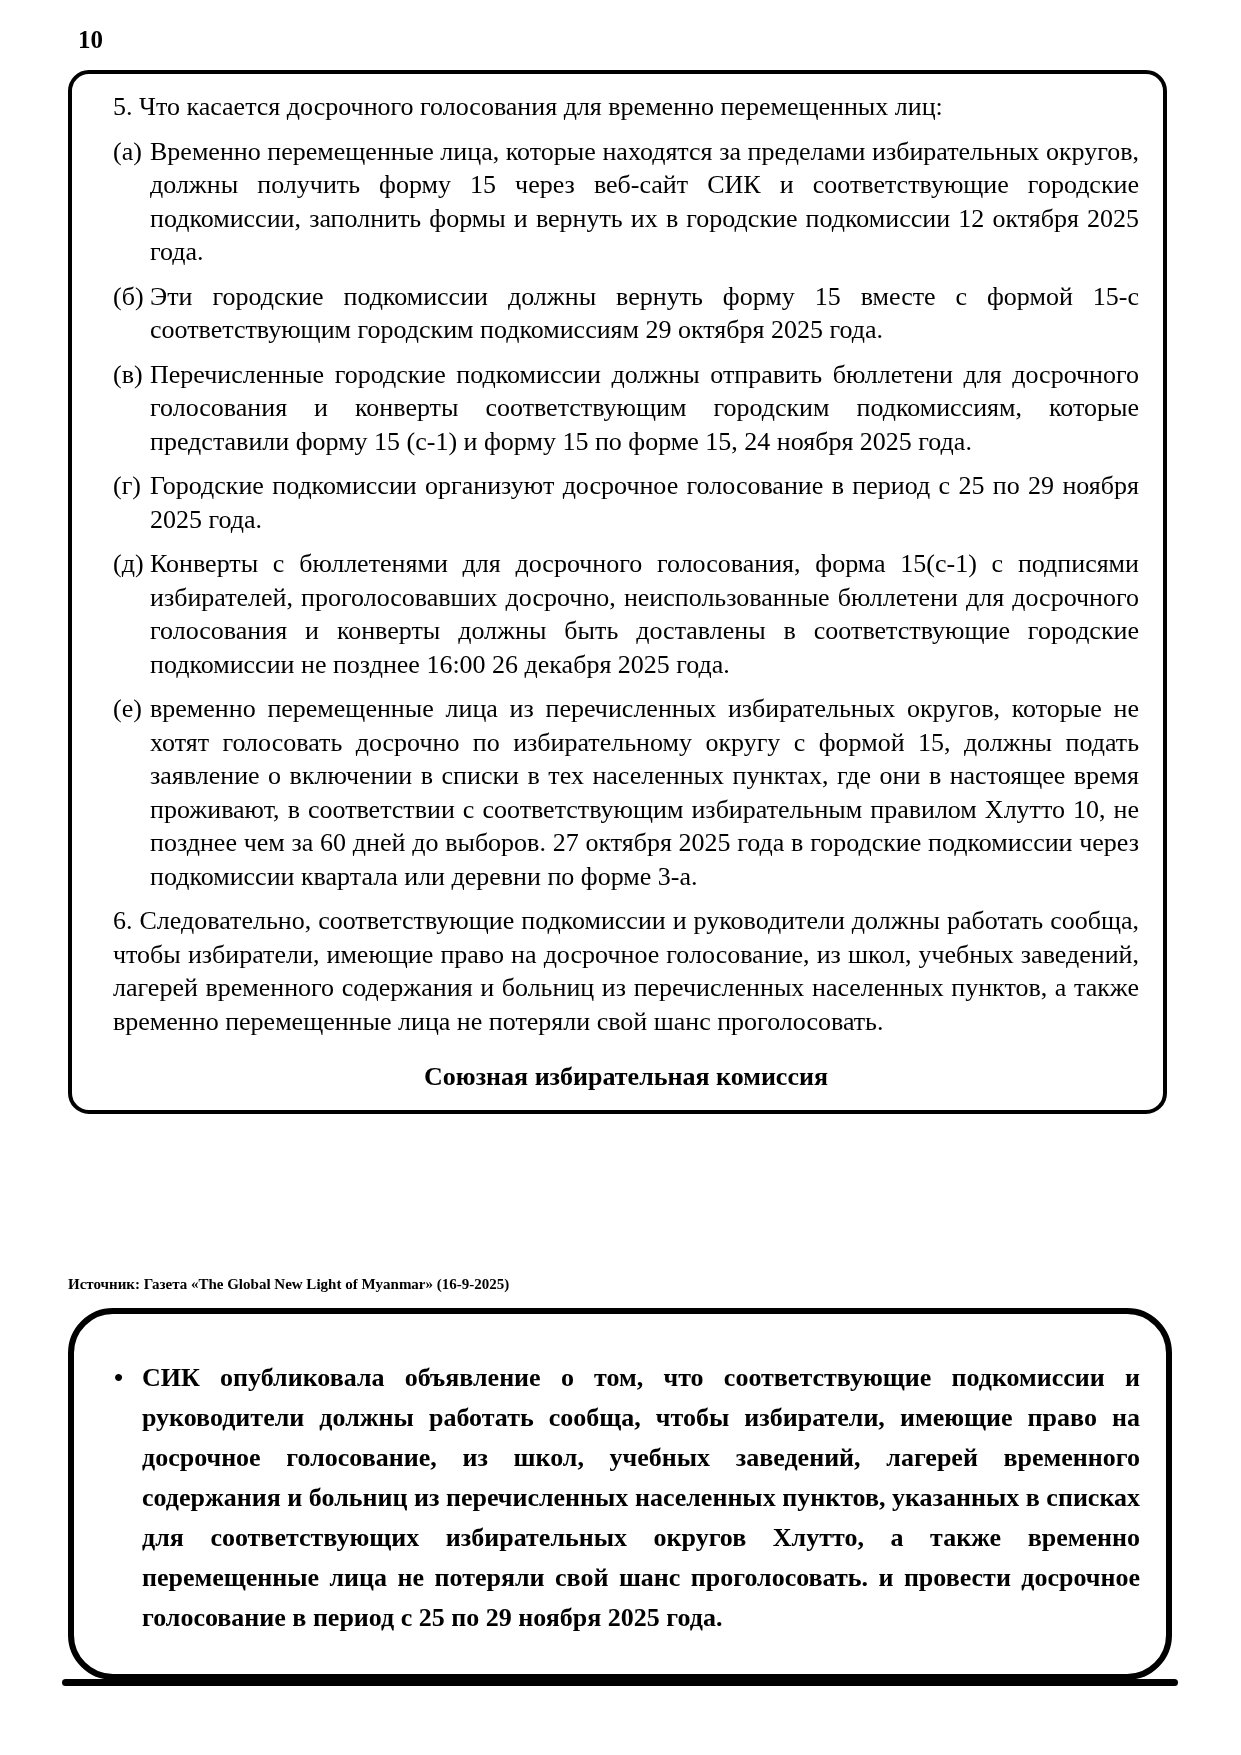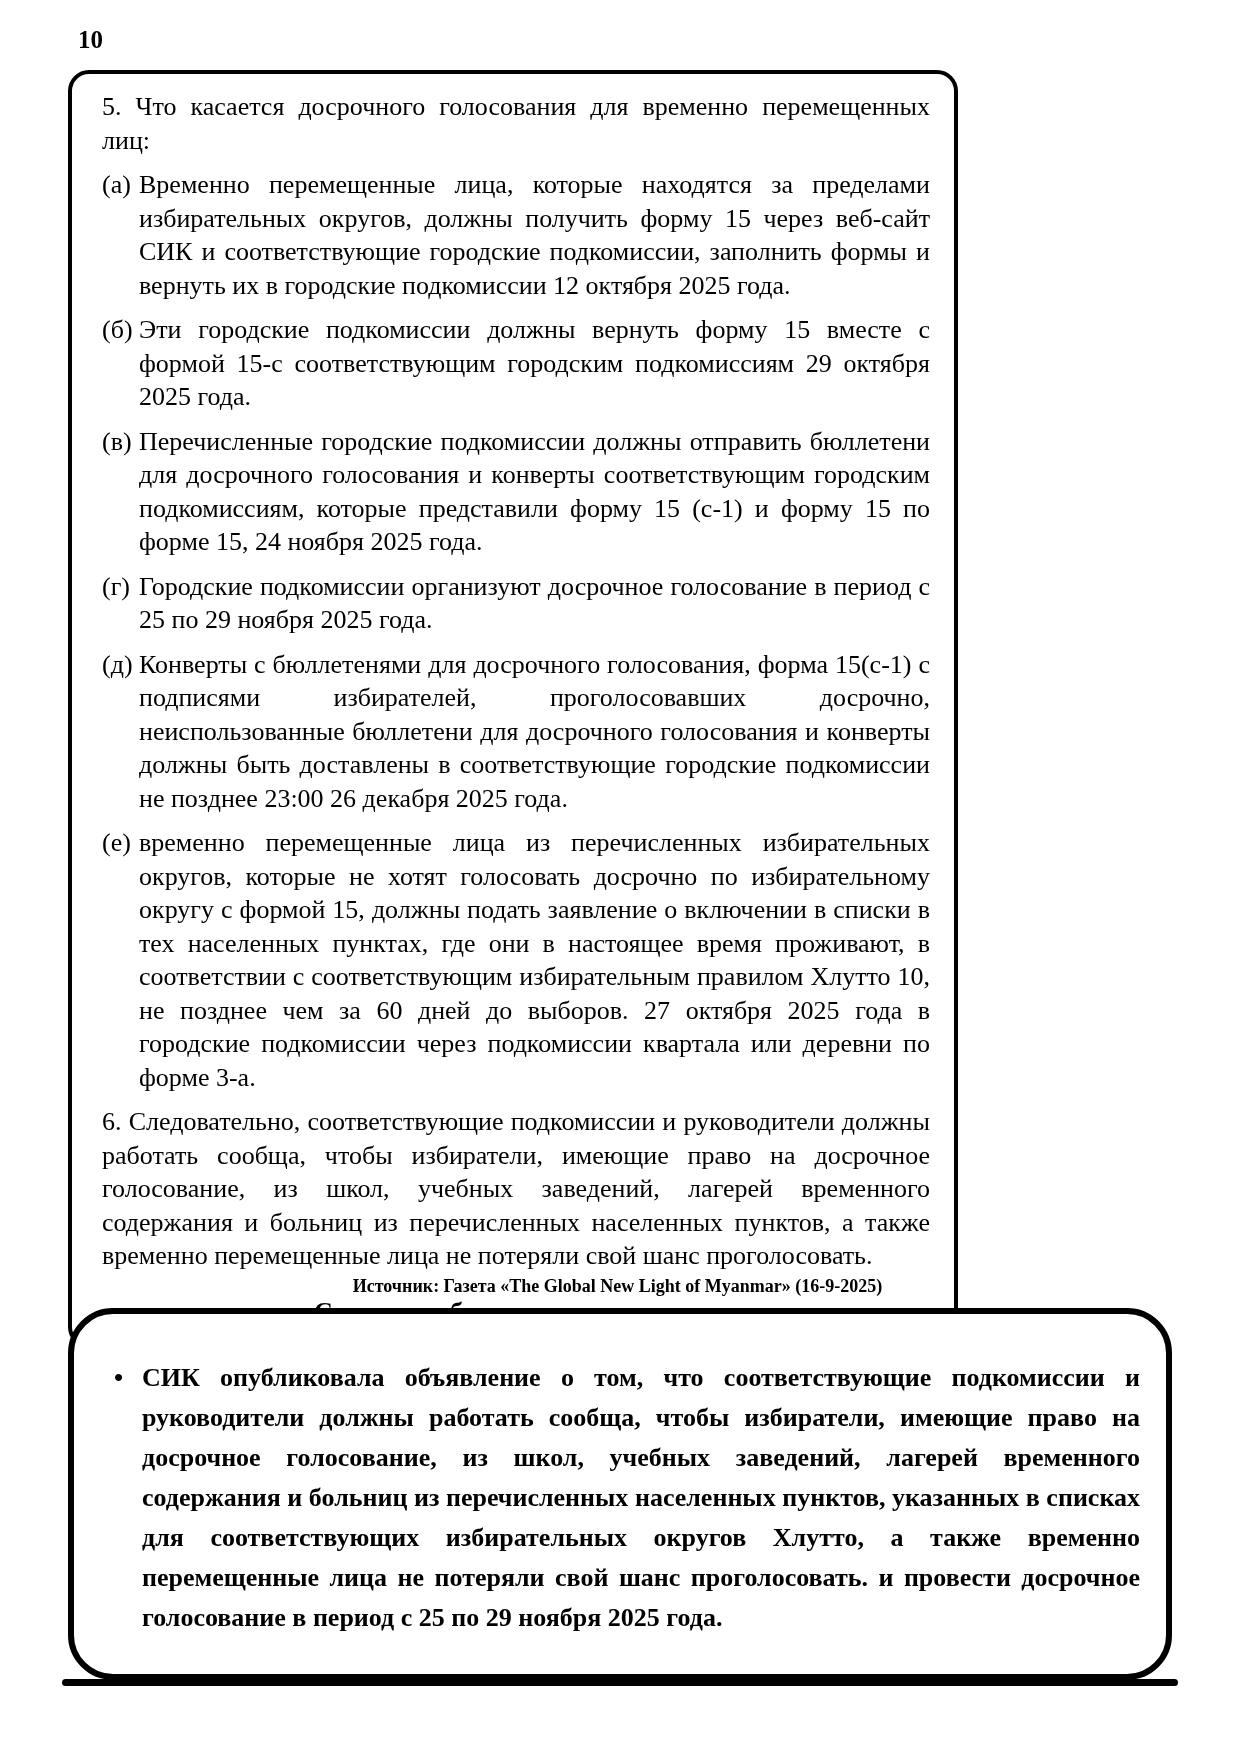--- a/index.html
+++ b/index.html
@@ -20,23 +20,23 @@
     position: absolute;
     left: 78px;
     top: 26px;
     font-size: 25px;
     font-weight: bold;
   }
   .main-box {
     position: absolute;
     left: 68px;
     top: 70px;
-    width: 890px;
+    width: 1099px;
     border: 4px solid #000000;
-    padding: 14px 24px 16px 30px;
+    padding: 14px 24px 16px 41px;
     background: #ffffff;
   }
   .main-box .para,
   .main-box .list-item {
     font-size: 26px;
     line-height: 33.5px;
     text-align: justify;
     margin-top: 11px;
   }
   .main-box .heading { margin-top: 2px; }
@@ -54,22 +54,22 @@
     line-height: 33.5px;
     font-weight: bold;
     text-align: center;
     margin-top: 22px;
   }
   .source-line {
     position: absolute;
     left: 68px;
     top: 1276px;
     width: 1099px;
-    text-align: center;
-    font-size: 18px;
+    text-align: left;
+    font-size: 15px;
     font-weight: bold;
   }
   .summary-box {
     position: absolute;
     left: 68px;
     top: 1308px;
     width: 1104px;
     min-height: 364px;
     border: 6px solid #000000;
     border-radius: 45px;
@@ -125,21 +125,21 @@
       <span class="item-text">Перечисленные городские подкомиссии должны отправить бюллетени для досрочного голосования и конверты соответствующим городским подкомиссиям, которые представили форму 15 (с-1) и форму 15 по форме 15, 24 ноября 2025 года.</span>
     </div>
 
     <div class="list-item">
       <span class="label">(г)</span>
       <span class="item-text">Городские подкомиссии организуют досрочное голосование в период с 25 по 29 ноября 2025 года.</span>
     </div>
 
     <div class="list-item">
       <span class="label">(д)</span>
-      <span class="item-text">Конверты с бюллетенями для досрочного голосования, форма 15(с-1) с подписями избирателей, проголосовавших досрочно, неиспользованные бюллетени для досрочного голосования и конверты должны быть доставлены в соответствующие городские подкомиссии не позднее 23:00 26 декабря 2025 года.</span>
+      <span class="item-text">Конверты с бюллетенями для досрочного голосования, форма 15(с-1) с подписями избирателей, проголосовавших досрочно, неиспользованные бюллетени для досрочного голосования и конверты должны быть доставлены в соответствующие городские подкомиссии не позднее 16:00 26 декабря 2025 года.</span>
     </div>
 
     <div class="list-item">
       <span class="label">(е)</span>
       <span class="item-text">временно перемещенные лица из перечисленных избирательных округов, которые не хотят голосовать досрочно по избирательному округу с формой 15, должны подать заявление о включении в списки в тех населенных пунктах, где они в настоящее время проживают, в соответствии с соответствующим избирательным правилом Хлутто 10, не позднее чем за 60 дней до выборов. 27 октября 2025 года в городские подкомиссии через подкомиссии квартала или деревни по форме 3-а.</span>
     </div>
 
     <p class="para">6. Следовательно, соответствующие подкомиссии и руководители должны работать сообща, чтобы избиратели, имеющие право на досрочное голосование, из школ, учебных заведений, лагерей временного содержания и больниц из перечисленных населенных пунктов, а также временно перемещенные лица не потеряли свой шанс проголосовать.</p>
 
     <p class="signature">Союзная избирательная комиссия</p>

